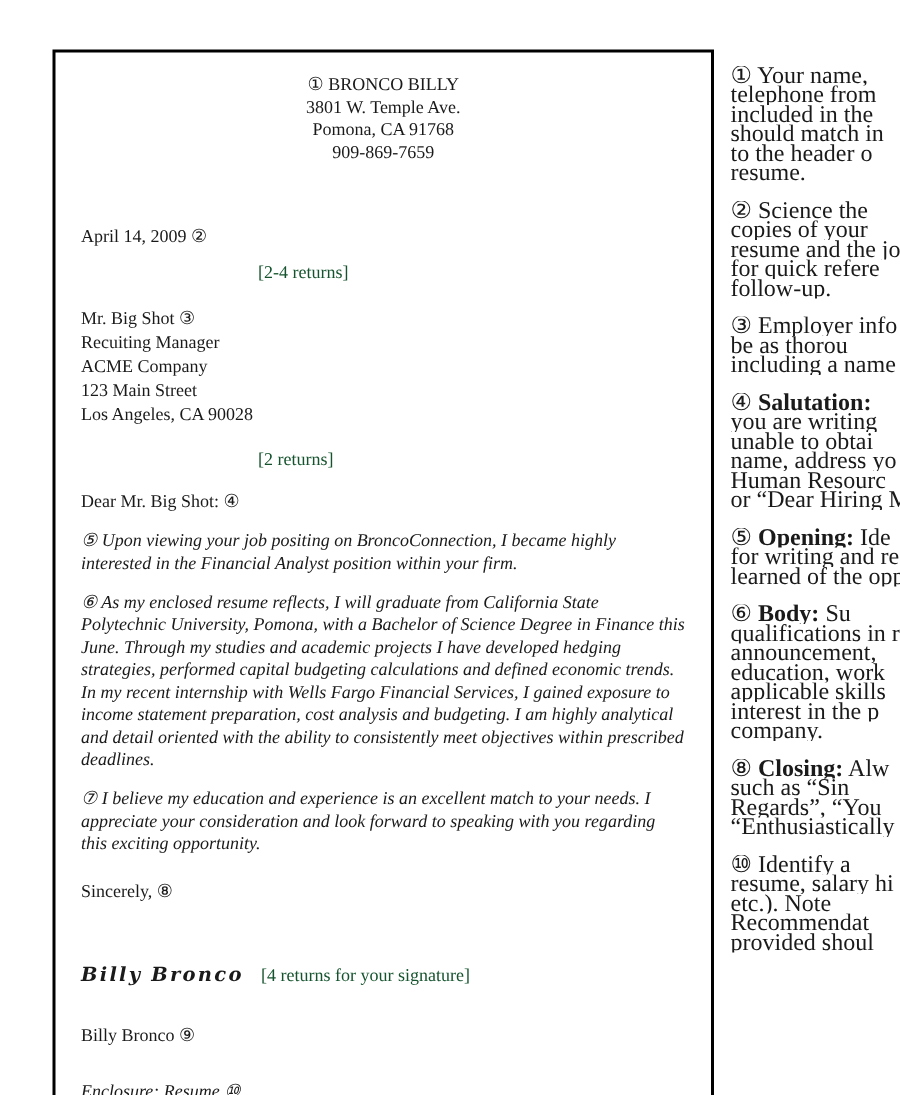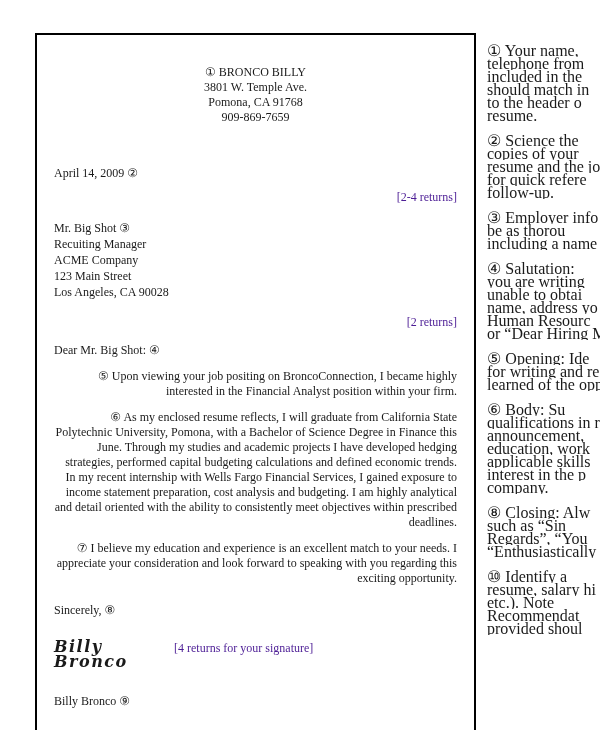--- a/index.html
+++ b/index.html
@@ -19,56 +19,57 @@
     top: 33px;
     width: 441px;
     height: 780px; 
     box-sizing: border-box;
     border: 2px solid #000000;
     background: #ffffff;
     padding: 14px 17px 0 17px;
     font-size: 12px;
     line-height: 15px;
   }
-  .letter-header { text-align: center; margin-top: 16px; }
+  .letter-header { text-align: center; margin-top: 0; }
   .letter-header div { line-height: 15px; }
   .date-line { margin-top: 41px; }
-  .returns-note { color: #4c1d95; text-align: right; }
+  .returns-note { color: #14532d; }
   .returns-note.top { margin-top: 9px; margin-left: 118px; }
   .recipient-block { margin-top: 15px; }
   .recipient-block div { line-height: 16px; }
   .returns-note.mid { margin-top: 15px; margin-left: 118px; }
   .salutation { margin-top: 13px; }
-  .para { margin: 11px 0 0 0; text-align: right; }
+  .para { margin: 11px 0 0 0; text-align: left; font-style: italic; }
   .closing { margin-top: 17px; }
   .sig-row { margin-top: 21px; display: flex; align-items: baseline; }
   .signature-script {
     font-family: "DejaVu Serif", serif;
     font-style: italic;
     font-weight: bold;
-    font-size: 16px;
+    font-size: 13px;
     letter-spacing: 1.5px;
     width: 120px;
+    margin-top: 20px;
   }
   .typed-name { margin-top: 25px; }
   .enclosure { margin-top: 22px; font-style: italic; }
   
   .sidebar {
     position: absolute;
     left: 487px;
     top: 44px;
     width: 113px;
     height: 686px;
     overflow: hidden;
     font-size: 16px;
     line-height: 13px;
   }
   .note { margin-bottom: 12px; }
   .note-line { white-space: nowrap; overflow: hidden; }
-  .note-line b { font-weight: normal; }
+  .note-line b { font-weight: bold; }
 </style>
 </head>
 <body>
 
 <div id="page">
 
   <div class="letter">
 
     <div class="letter-header">
       <div>① BRONCO BILLY</div>

